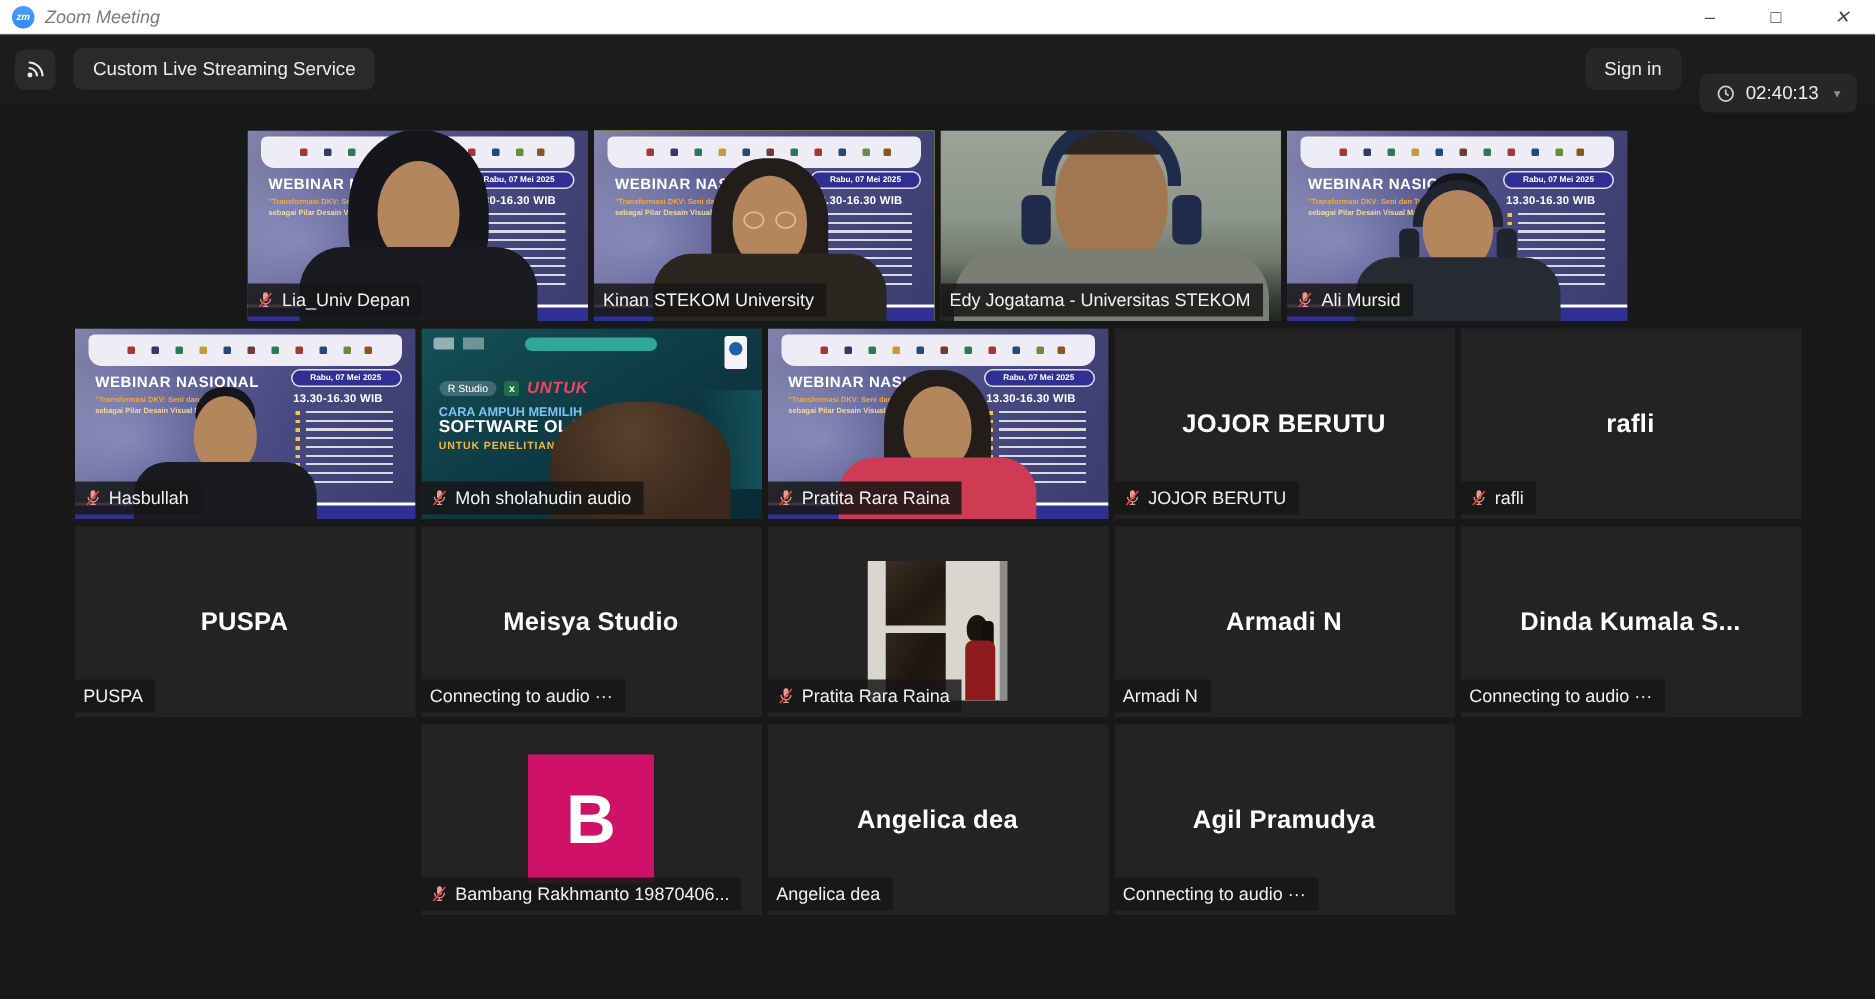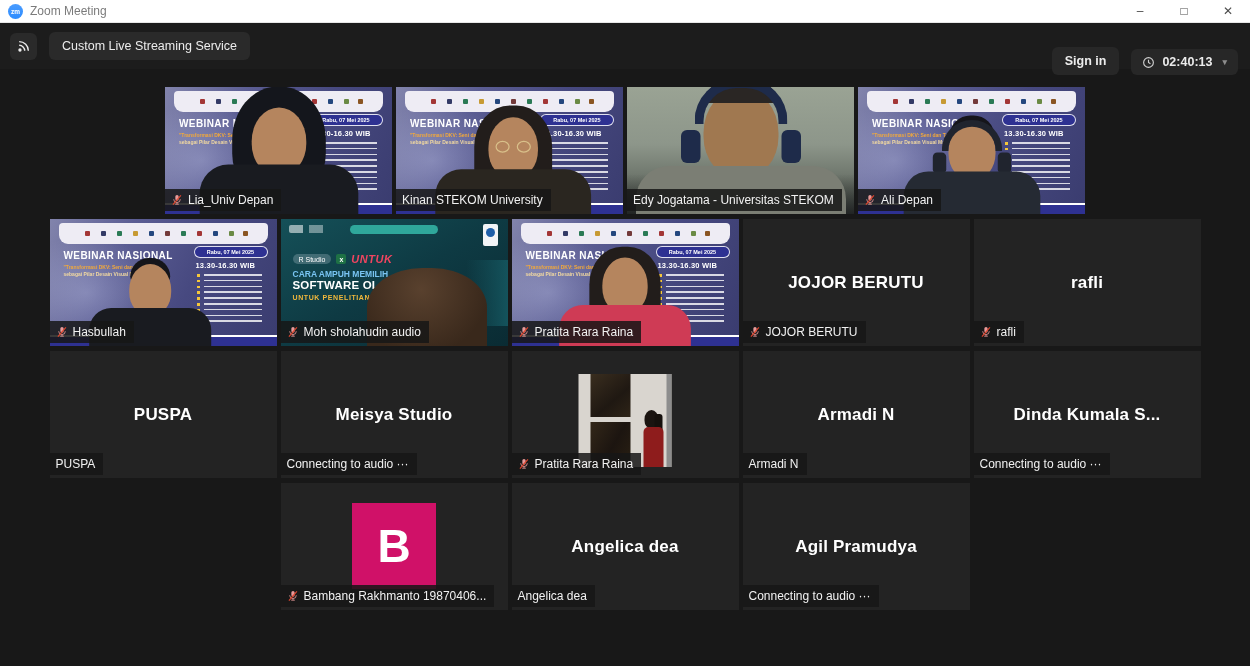--- a/index.html
+++ b/index.html
@@ -1,29 +1,29 @@
 <!DOCTYPE html>
 <html><head>
 <meta charset="utf-8">
 <style>
   html,body{margin:0;padding:0;}
   body{width:1250px;height:666px;background:#181818;font-family:"Liberation Sans",sans-serif;overflow:hidden;position:relative;-webkit-font-smoothing:antialiased;}
 
   
-  .titlebar{height:22px;background:#ffffff;border-bottom:1px solid #e6e6e6;display:flex;align-items:center;padding-left:8px;position:relative;}
+  .titlebar{height:22px;background:#ffffff;border-bottom:1px solid #e6e6e6;display:flex;align-items:center;padding-left:8px;position:relative;font-style:italic;}
   .zm-icon{width:15px;height:15px;border-radius:50%;background:linear-gradient(180deg,#4a9cff,#2d8cff);color:#fff;font-size:6.5px;font-weight:bold;display:flex;align-items:center;justify-content:center;}
   .title-text{color:#7b7b7b;font-size:12px;margin-left:7px;}
   .win-controls{position:absolute;right:0;top:0;height:100%;display:flex;}
   .win-btn{width:44px;height:100%;display:flex;align-items:center;justify-content:center;color:#4c4c4c;font-size:12px;cursor:default;}
 
   
   .toolbar{height:46px;background:#1c1c1c;display:flex;align-items:center;padding:0 10px;position:relative;}
   .stream-icon-box{width:27px;height:27px;background:#2a2a2a;border-radius:6px;display:flex;align-items:center;justify-content:center;margin-right:12px;}
   .stream-badge{background:#2a2a2a;border-radius:6px;color:#ececec;font-size:12.5px;padding:7px 13px;}
-  .toolbar-right{position:absolute;right:12px;display:flex;align-items:flex-end;gap:12px;font-weight:bold;}
+  .toolbar-right{position:absolute;right:12px;display:flex;align-items:center;gap:12px;}
   .signin{background:#272727;border-radius:6px;color:#ececec;font-size:12.5px;padding:7px 13px;}
   .timer-pill{background:#272727;border-radius:6px;color:#ececec;font-size:12.5px;padding:6px 11px;display:flex;align-items:center;gap:7px;margin-top:32px;}
   .caret{color:#8d8d8d;font-size:9px;margin-left:3px;}
 
   
   .gallery{padding-top:18px;display:flex;flex-direction:column;gap:5px;align-items:center;}
   .grid-row{display:flex;gap:4px;}
   .tile{width:227px;height:127px;background:#232323;position:relative;overflow:hidden;flex:none;}
   .tile.active{outline:2px solid #bdd94a;outline-offset:-2px;z-index:3;}
   .bg{position:absolute;inset:0;}
@@ -256,21 +256,21 @@
           <div class="hpR"></div>
           <div class="bd ali"></div>
         </div>
       <div class="name-label">
         <svg class="mic" viewBox="0 0 16 16" width="12" height="12">
             <path d="M5.8 3.4a2.2 2.2 0 0 1 4.4 0v3.4a2.2 2.2 0 0 1-4.4 0z" fill="#e89a9a"></path>
             <path d="M3.6 7a4.4 4.4 0 0 0 8.8 0" fill="none" stroke="#e89a9a" stroke-width="1.1"></path>
             <path d="M8 11.4v2M5.6 13.6h4.8" stroke="#e89a9a" stroke-width="1.1"></path>
             <path d="M2.6 14.2 13.2 1.8" stroke="#e0452e" stroke-width="1.6"></path>
           </svg>
-        <span>Ali Depan</span>
+        <span>Ali Mursid</span>
       </div>
     </div>
 
   </div>
 
   <div class="grid-row">
 
     <div class="tile">
       <div class="bg webinar">
         <div class="wb-topband">

